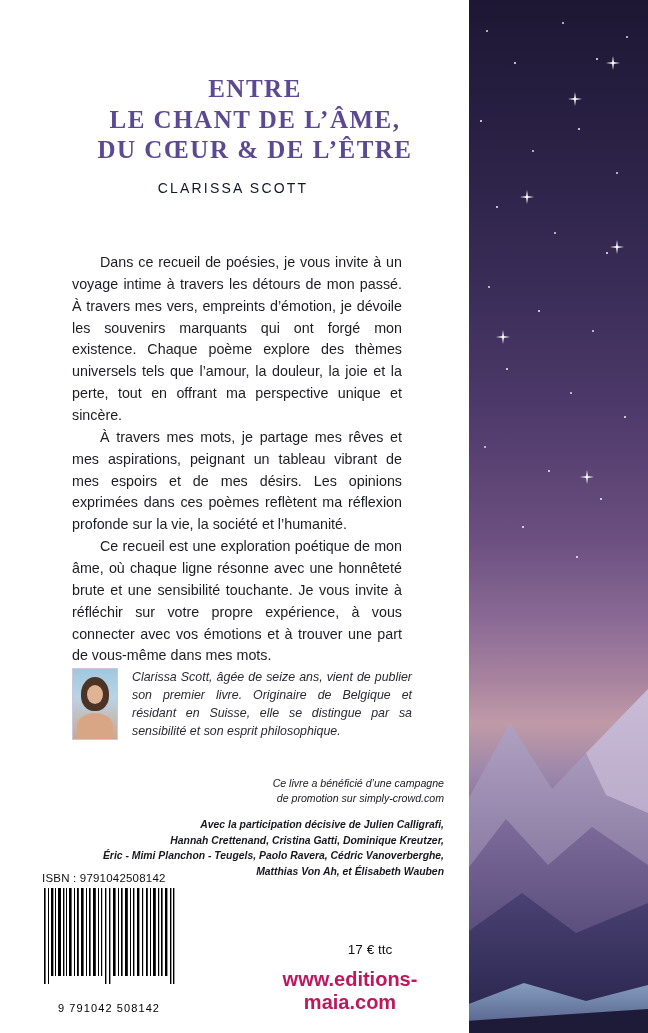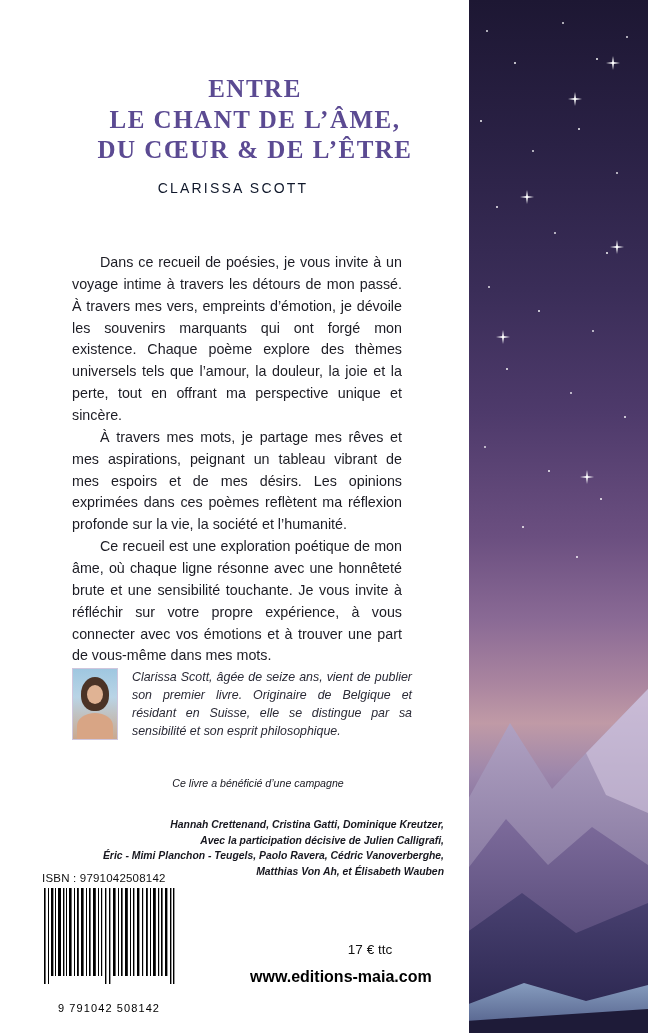--- a/index.html
+++ b/index.html
@@ -184,21 +184,21 @@
     line-height: 1.46;
     color: #2a2a36;
     text-align: justify;
   }
 
   .promo {
     position: absolute;
     top: 776px;
     left: 72px;
     width: 372px;
-    text-align: center;
+    text-align: right;
     font-family: "Liberation Sans", sans-serif;
     font-style: italic;
     font-size: 10.6px;
     line-height: 1.42;
     color: #17171f;
   }
   .promo .line { display: block; }
 
   .thanks {
     position: absolute;
@@ -255,24 +255,25 @@
     font-family: "Liberation Sans", sans-serif;
     font-weight: normal;
     font-size: 13.5px;
     color: #111;
   }
   .website {
     position: absolute;
     top: 968px;
     left: 250px;
     width: 200px;
+    text-align: center;
     font-family: "Liberation Sans", sans-serif;
     font-weight: bold;
-    font-size: 16px;
-    color: #000000;
+    font-size: 20px;
+    color: #be185d;
   }
 </style>
 </head>
 <body>
 
 <div class="page">
 
   <div class="back">
 
     <div class="title-block">
@@ -292,25 +293,26 @@
       <div class="bio-photo">
         <div class="hair"></div>
         <div class="face"></div>
         <div class="body"></div>
       </div>
       <div class="bio-text">Clarissa Scott, âgée de seize ans, vient de publier son premier livre. Originaire de Belgique et résidant en Suisse, elle se distingue par sa sensibilité et son esprit philosophique.</div>
     </div>
 
     <div class="promo">
       <span class="line">Ce livre a bénéficié d’une campagne</span>
+      <span class="line">de promotion sur simply-crowd.com</span>
     </div>
 
     <div class="thanks">
+      <span class="line">Avec la participation décisive de  Julien Calligrafi,</span>
       <span class="line">Hannah Crettenand, Cristina Gatti, Dominique Kreutzer,</span>
-      <span class="line">Avec la participation décisive de  Julien Calligrafi,</span>
       <span class="line">Éric - Mimi Planchon - Teugels, Paolo Ravera, Cédric Vanoverberghe,</span>
       <span class="line">Matthias Von Ah, et Élisabeth Wauben</span>
     </div>
 
     <div class="isbn">ISBN : 9791042508142</div>
 
     <div class="barcode">
       <svg class="bars" viewBox="0 0 134 96" preserveAspectRatio="none">
         <rect x="0" y="0" width="134" height="96" fill="#ffffff"></rect>
         <g fill="#000000">

